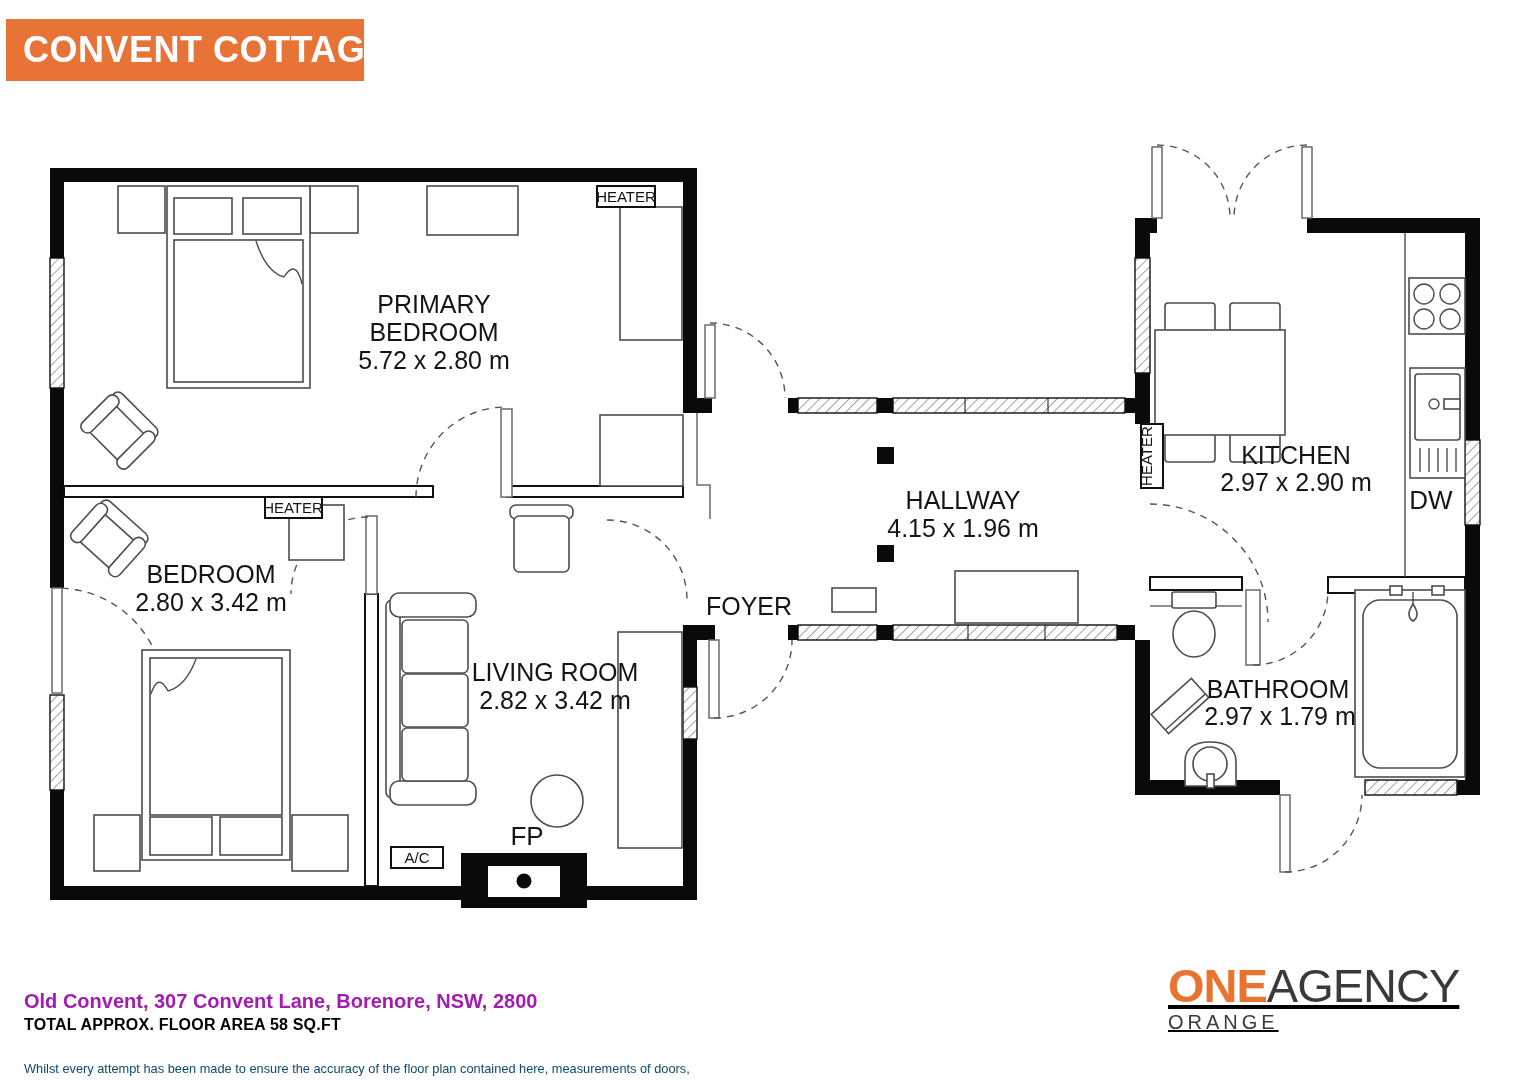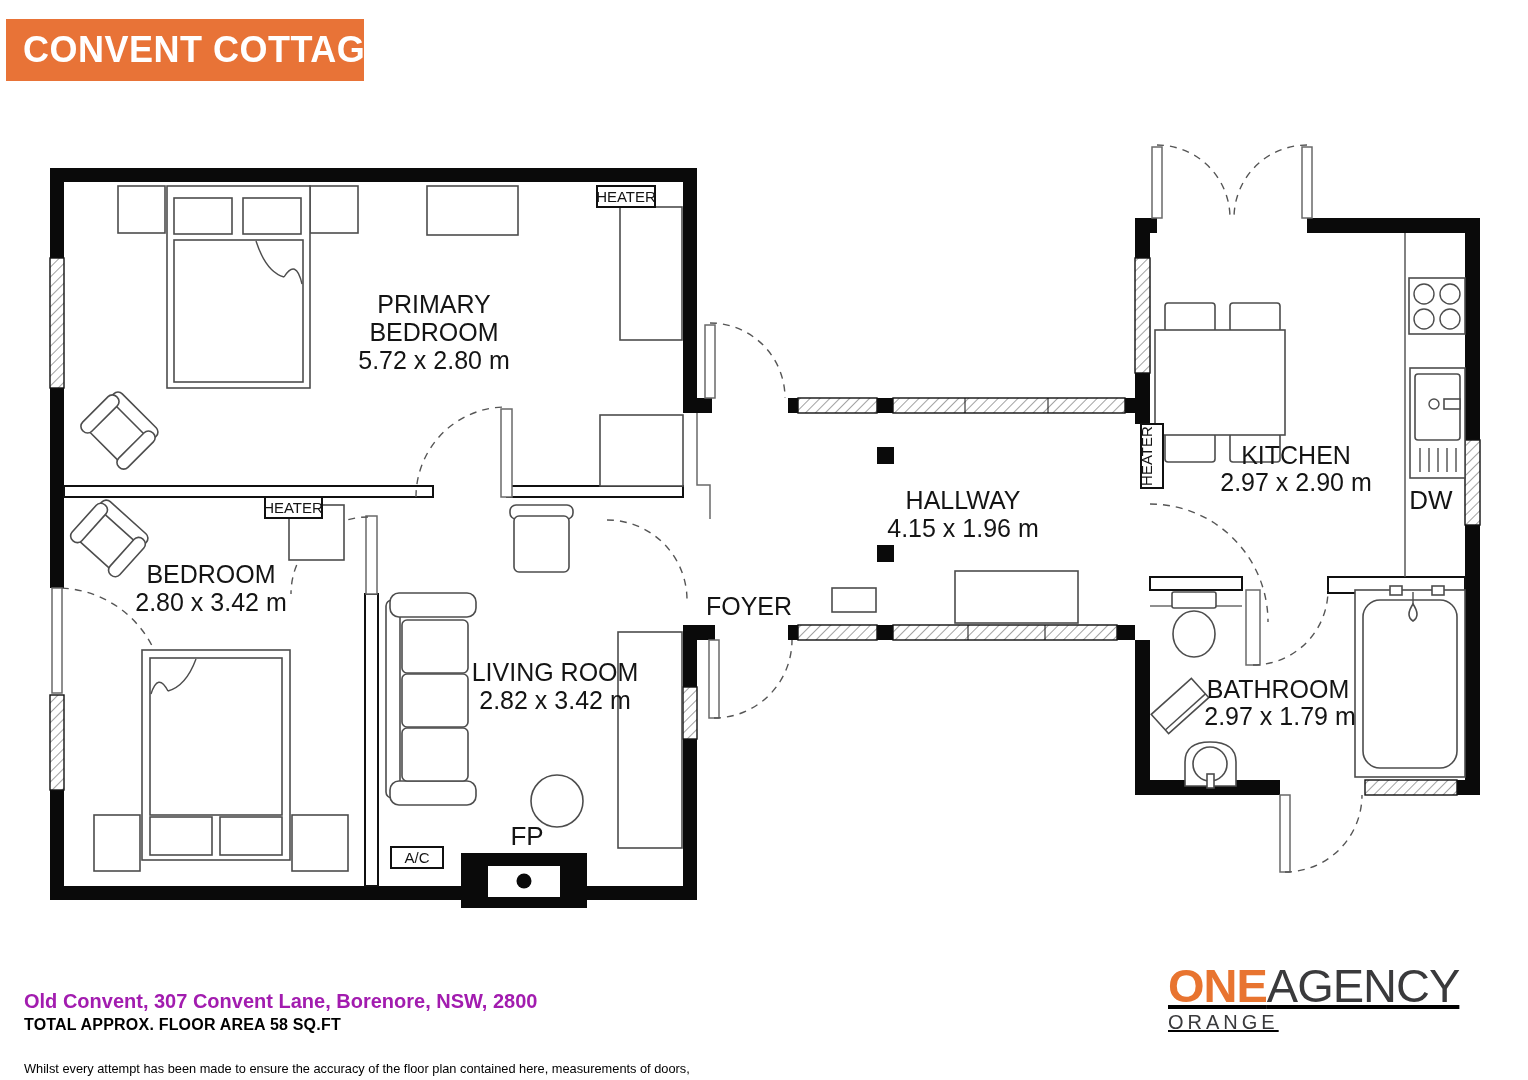--- a/index.html
+++ b/index.html
@@ -21,21 +21,21 @@
   .leaf{fill:#ffffff;stroke:#6a6a6a;stroke-width:1.5;}
   .thin{fill:none;stroke:#6a6a6a;stroke-width:1.5;}
   .lbl{font-family:"Liberation Sans",sans-serif;font-size:25px;fill:#141414;text-anchor:middle;}
   .lblbox{fill:#fff;stroke:#101010;stroke-width:2;}
   .smalltxt{font-family:"Liberation Sans",sans-serif;font-size:15px;fill:#141414;text-anchor:middle;}
   .fixtxt{font-family:"Liberation Sans",sans-serif;font-size:26px;fill:#141414;text-anchor:middle;}
   
   .footer{position:absolute;left:24px;top:990px;width:760px;}
   .addr{font-size:20px;font-weight:bold;color:#a21caf;margin:0 0 3px 0;}
   .area{font-size:16px;font-weight:bold;color:#000;margin:0 0 27px 0;letter-spacing:.2px;}
-  .disc{font-size:12.8px;color:#000000;line-height:15.5px;margin:0;}
+  .disc{font-size:12.8px;color:#0c4a6e;line-height:15.5px;margin:0;}
   
   .logo{position:absolute;left:1168px;top:963px;width:330px;text-align:left;text-decoration:underline;}
   .logo .word{font-size:47px;font-weight:bold;letter-spacing:-1px;line-height:46px;white-space:nowrap;}
   .logo .sub{font-size:20px;letter-spacing:4px;margin-top:2px;}
 </style>
 </head>
 <body>
 
 <div class="plan">
 <svg width="1528" height="1080" viewBox="0 0 1528 1080" xmlns="http://www.w3.org/2000/svg">

